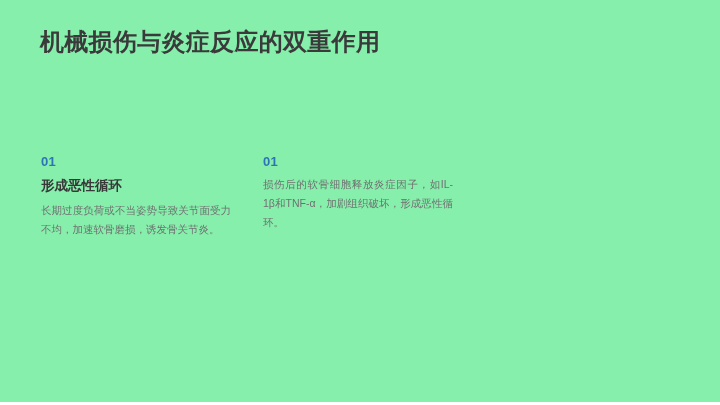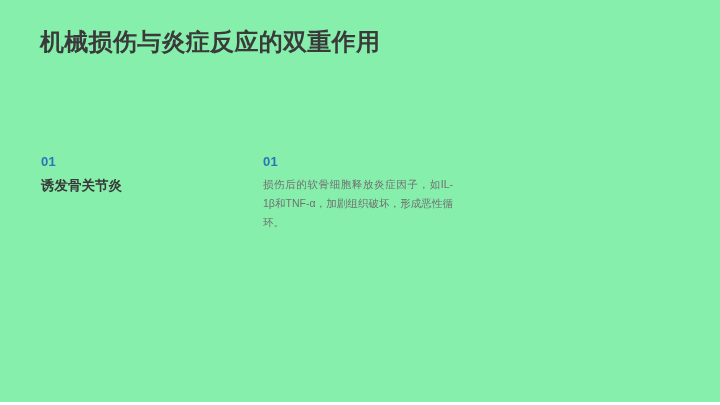--- a/index.html
+++ b/index.html
@@ -62,21 +62,22 @@
 <body>
 
 <div class="slide">
 
   <h1 class="slide-title">机械损伤与炎症反应的双重作用</h1>
 
   <div class="columns">
 
     <div class="column">
       <div class="col-number">01</div>
-      <div class="col-heading">诱发骨关节炎</div>
+      <div class="col-heading">形成恶性循环</div>
+      <div class="col-body">长期过度负荷或不当姿势导致关节面受力不均，加速软骨磨损，诱发骨关节炎。</div>
     </div>
 
     <div class="column">
       <div class="col-number">01</div>
       <div class="col-body">损伤后的软骨细胞释放炎症因子，如IL-1β和TNF-α，加剧组织破坏，形成恶性循环。</div>
     </div>
 
     <div class="column">
     </div>
 

